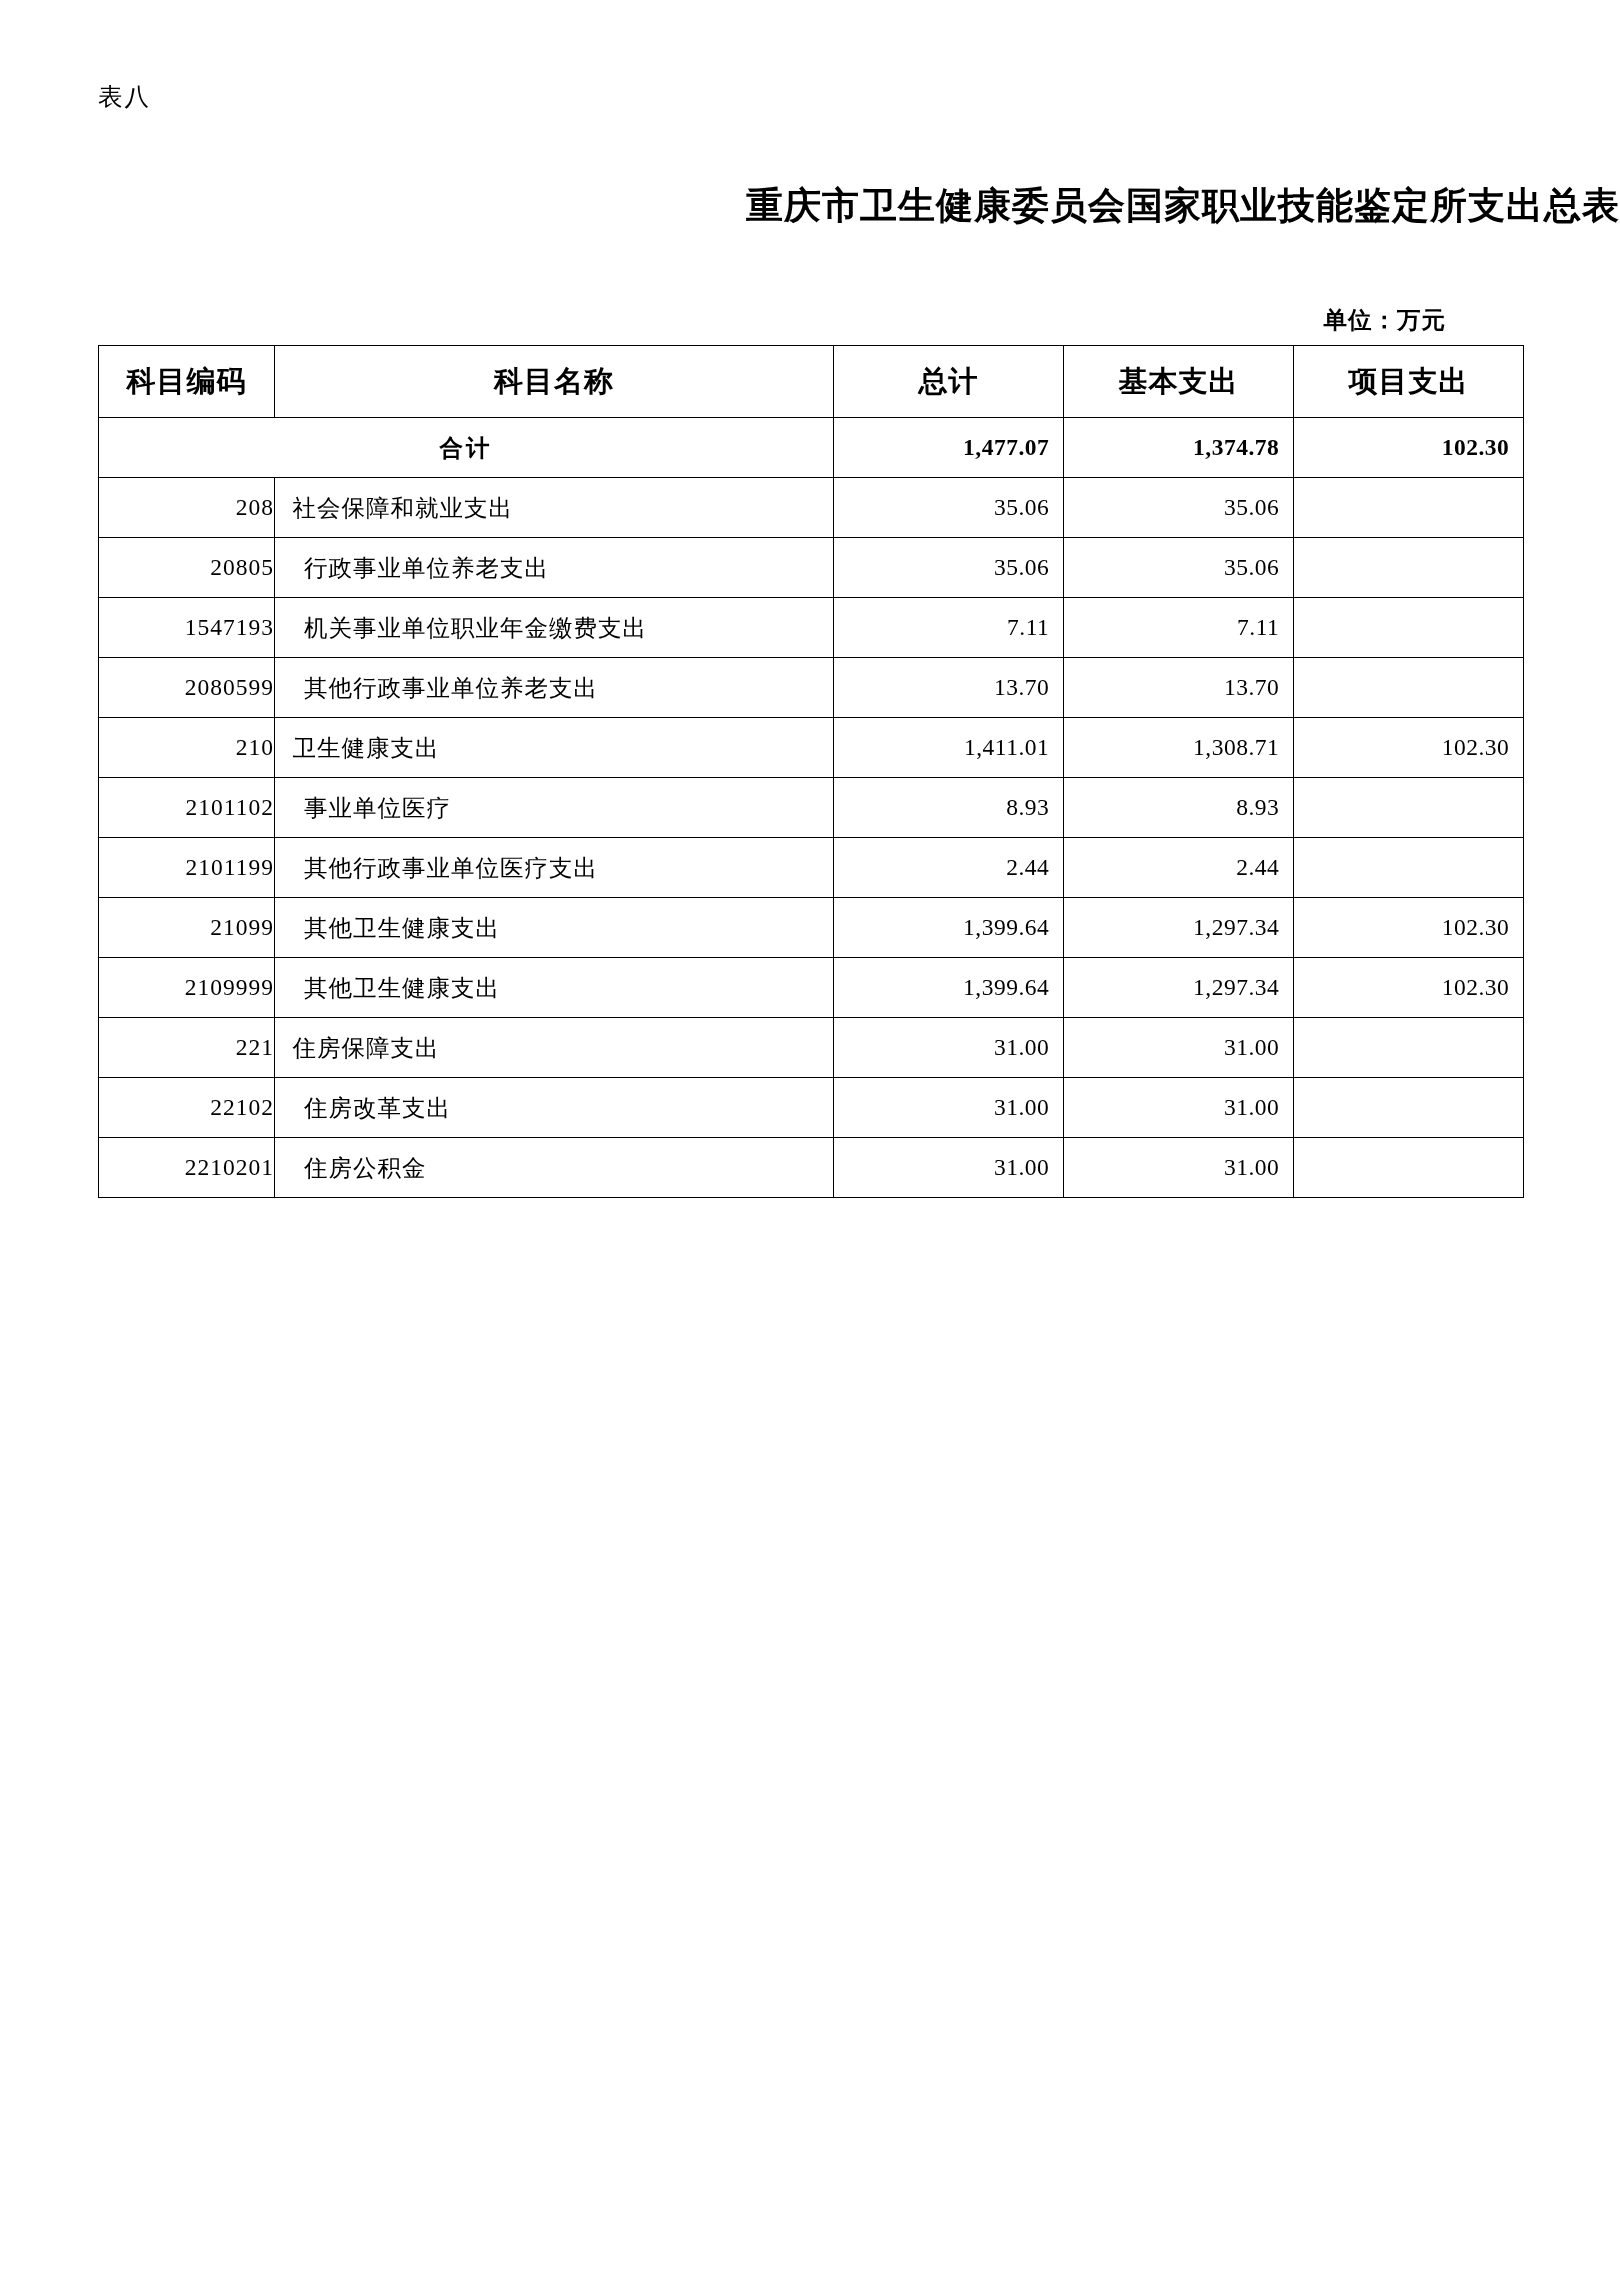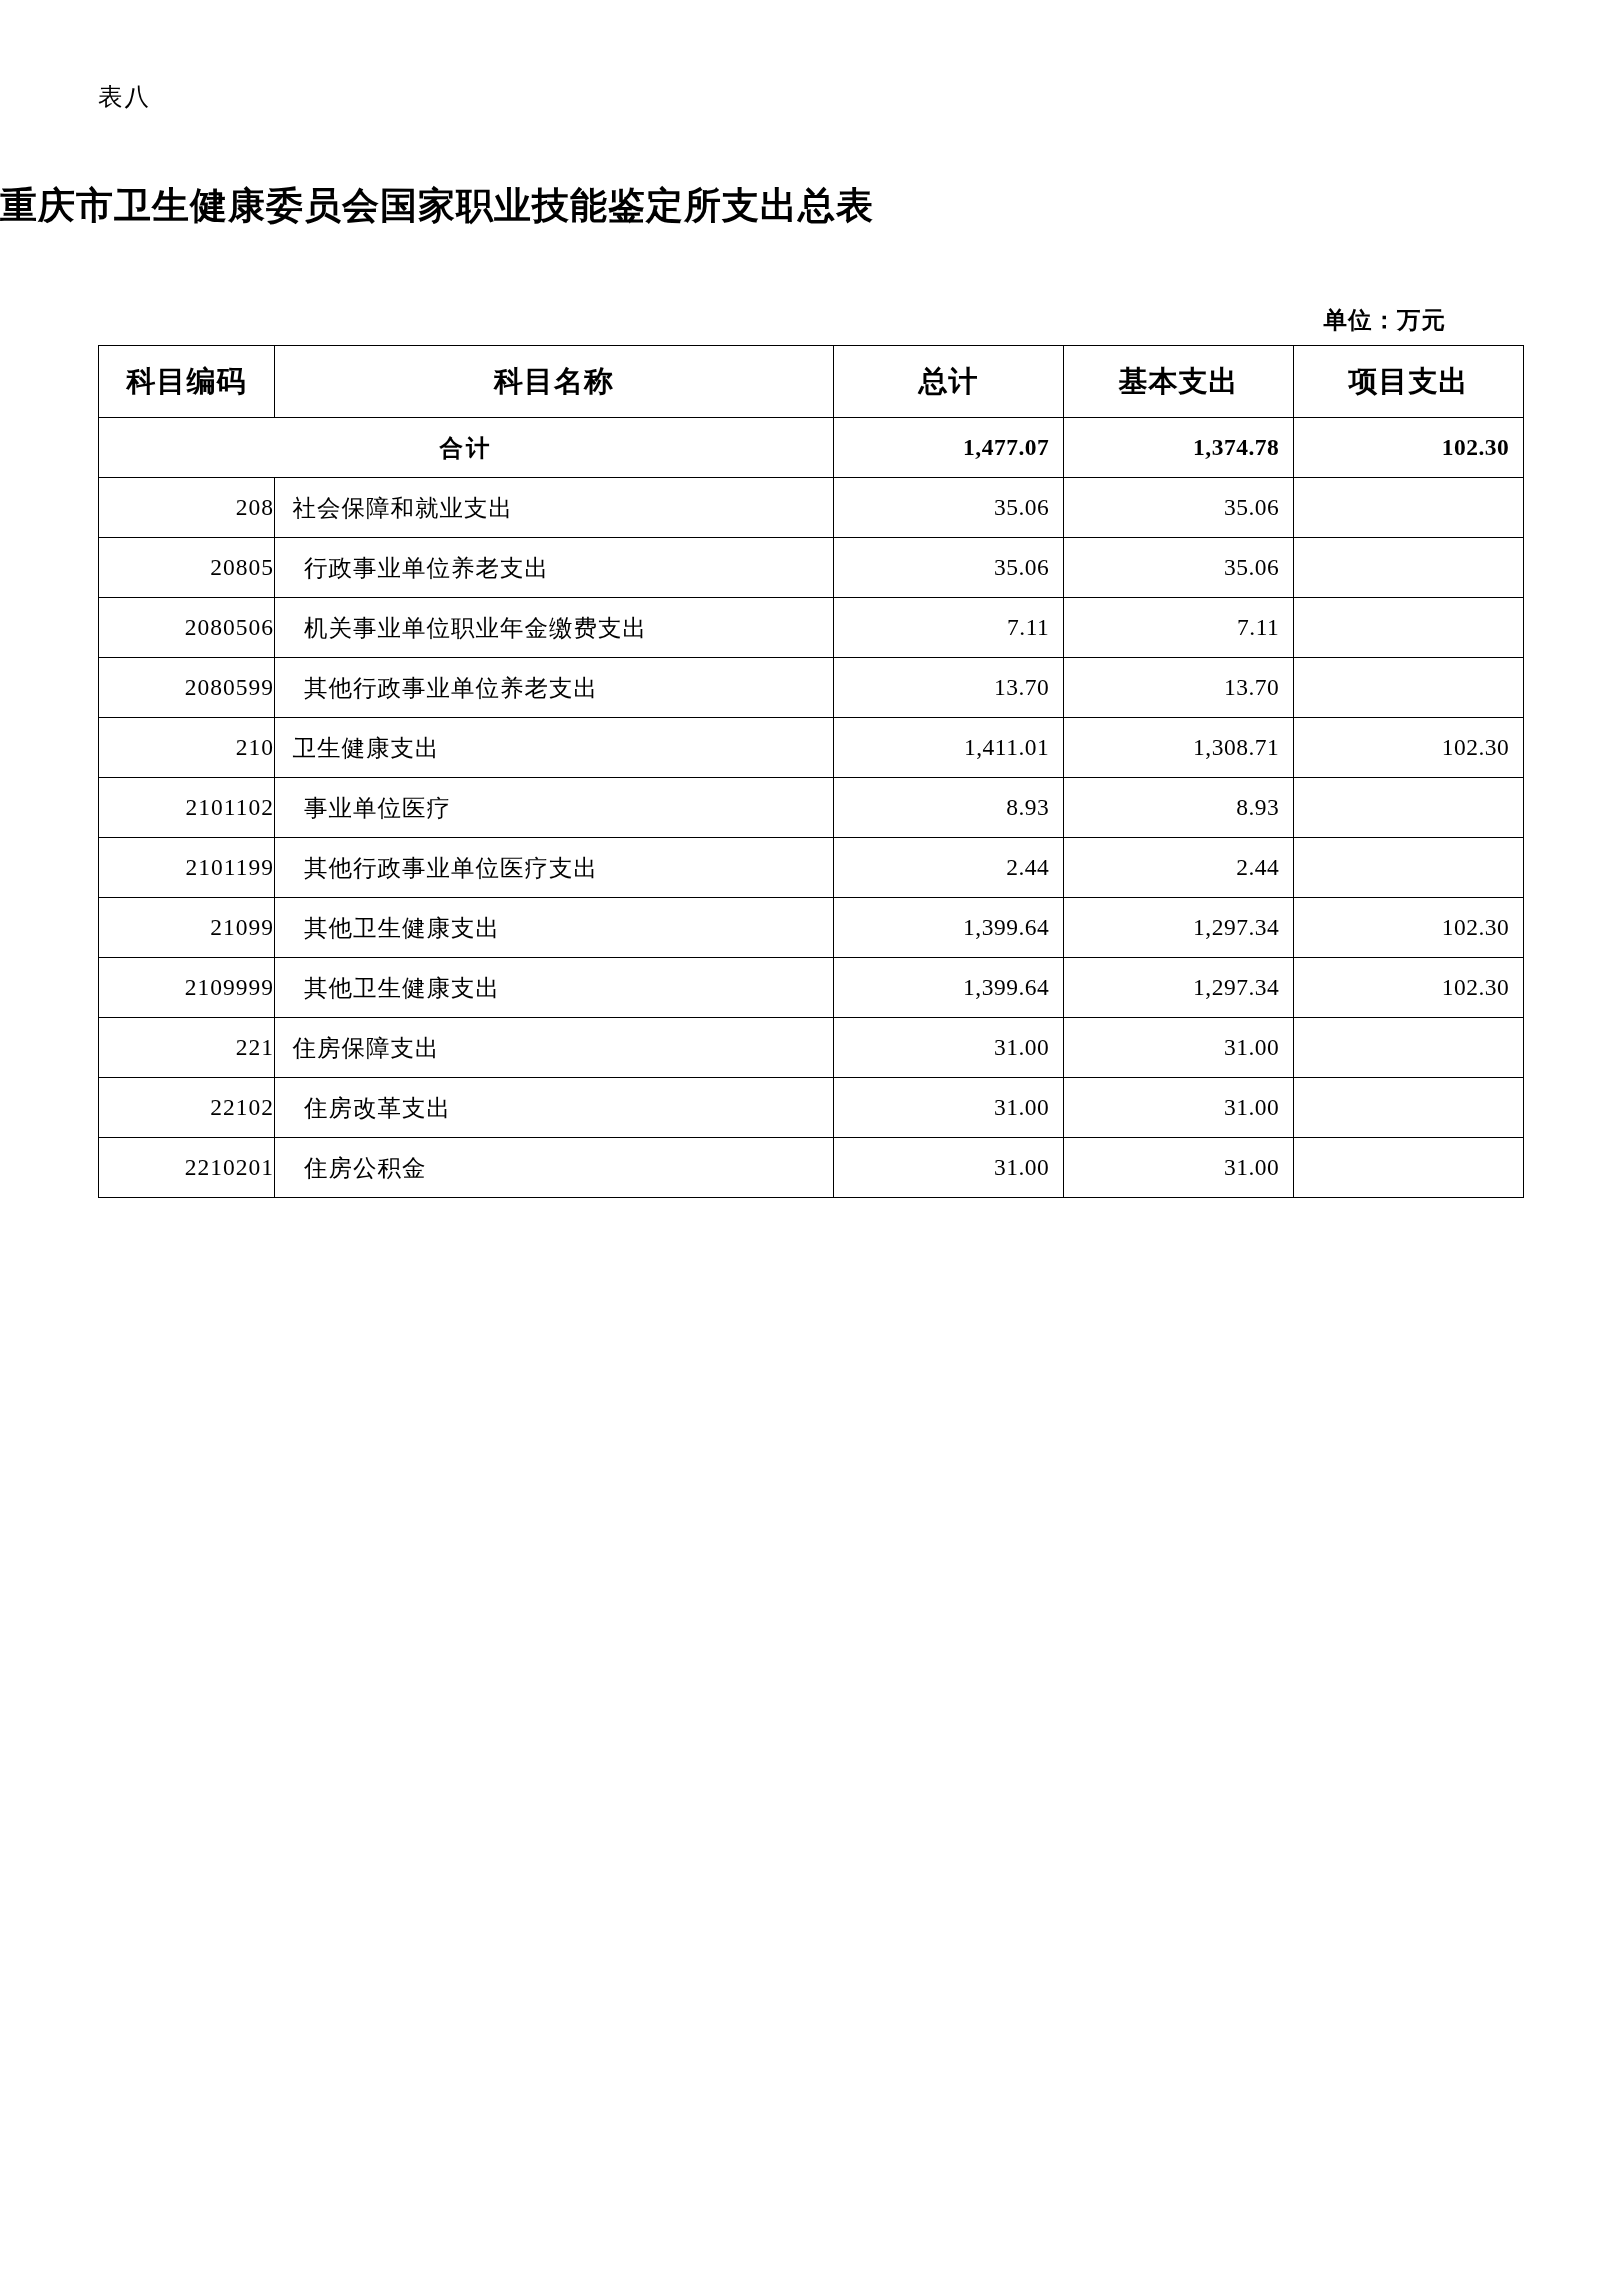--- a/index.html
+++ b/index.html
@@ -28,21 +28,21 @@
     left: 98px;
     font-size: 24.5px;
     font-family: "Liberation Serif", "DejaVu Serif", serif;
     letter-spacing: 2px;
   }
   .doc-title {
     position: absolute;
     top: 181px;
     left: 0;
     width: 1620px;
-    text-align: left;
+    text-align: right;
     font-size: 37px;
     font-weight: bold;
     letter-spacing: 1px;
     font-family: "Liberation Serif", "DejaVu Serif", serif;
   }
   .unit-line {
     position: absolute;
     top: 304px;
     right: 174px;
     font-size: 23.5px;
@@ -148,21 +148,21 @@
           <td class="c-num"></td>
         </tr>
         <tr class="row">
           <td class="c-code code-indent2">20805</td>
           <td class="c-name indent2">行政事业单位养老支出</td>
           <td class="c-num">35.06</td>
           <td class="c-num">35.06</td>
           <td class="c-num"></td>
         </tr>
         <tr class="row">
-          <td class="c-code code-indent3">2080506</td>
+          <td class="c-code code-indent3">1547193</td>
           <td class="c-name indent2">机关事业单位职业年金缴费支出</td>
           <td class="c-num">7.11</td>
           <td class="c-num">7.11</td>
           <td class="c-num"></td>
         </tr>
         <tr class="row">
           <td class="c-code code-indent3">2080599</td>
           <td class="c-name indent2">其他行政事业单位养老支出</td>
           <td class="c-num">13.70</td>
           <td class="c-num">13.70</td>

